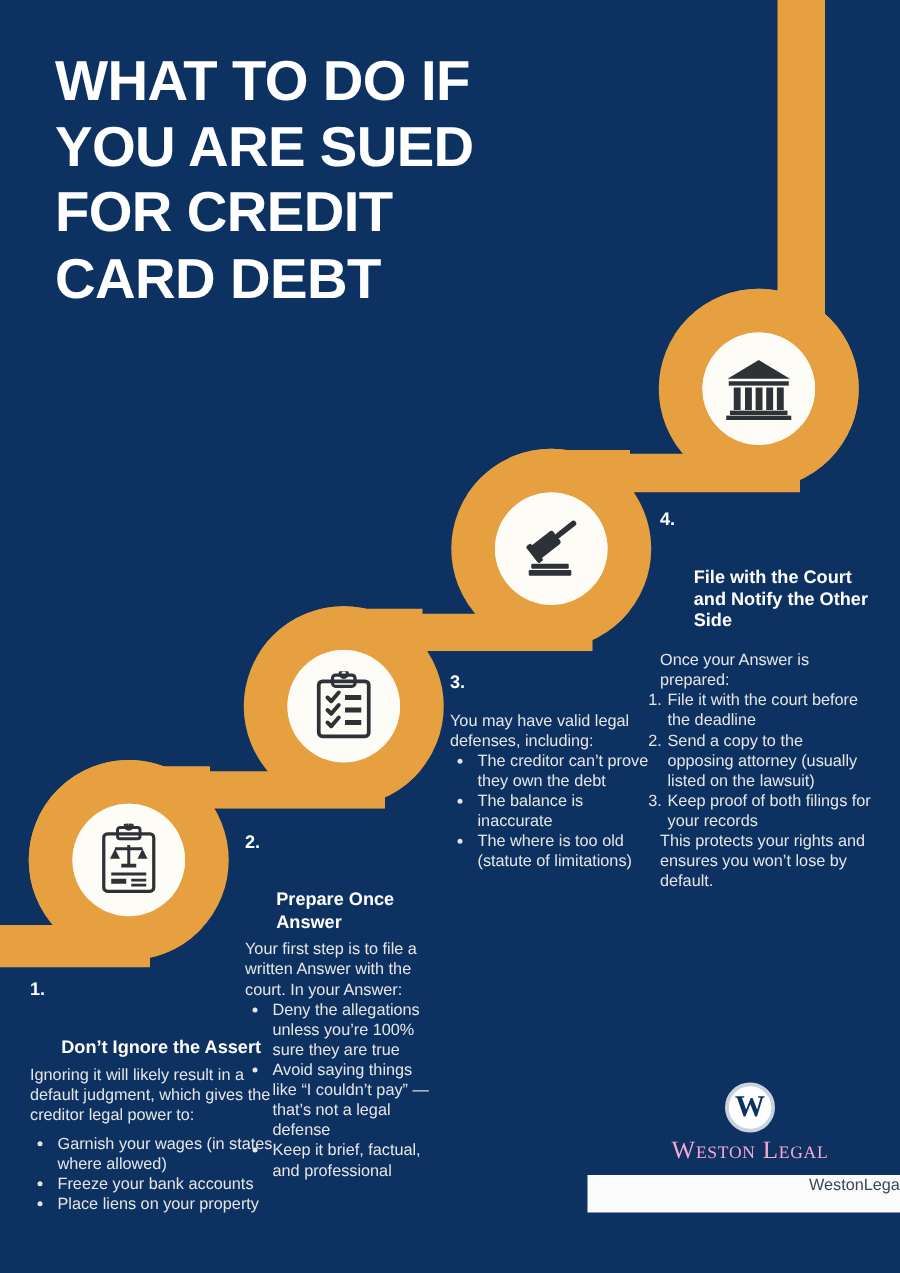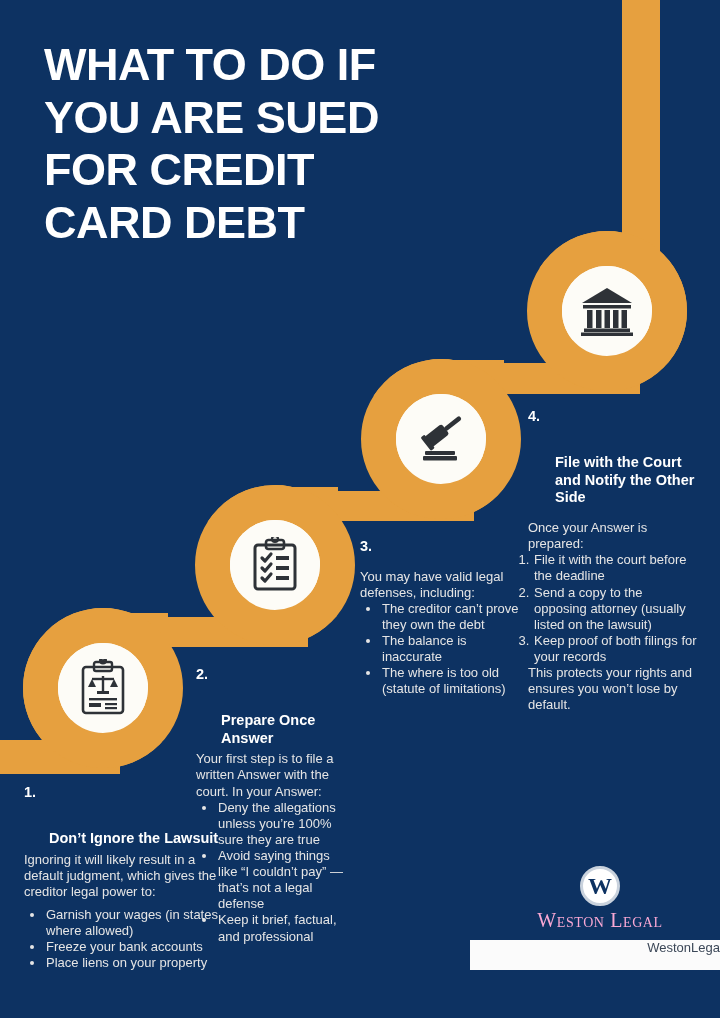--- a/index.html
+++ b/index.html
@@ -244,21 +244,21 @@
       <rect x="33" y="24" width="5.5" height="18" fill="#2e3237"></rect>
       <rect x="41.5" y="24" width="5.5" height="18" fill="#2e3237"></rect>
       <rect x="4" y="42.5" width="46" height="3.5" fill="#2e3237"></rect>
       <rect x="1" y="46.5" width="52" height="3.5" fill="#2e3237"></rect>
     </svg>
   </div>
 
   <div class="step" id="step1">
     <div class="step-head">
       <span class="step-num">1.</span>
-      <span class="step-title">Don’t Ignore the Lawsuit</span>
+      <span class="step-title">Don’t Ignore the Assert</span>
     </div>
     <div class="step-body">
       <p>Ignoring it will likely result in a default judgment, which gives the creditor legal power to:</p>
       <div class="gap"></div>
       <ul>
         <li>Garnish your wages (in states where allowed)</li>
         <li>Freeze your bank accounts</li>
         <li>Place liens on your property</li>
       </ul>
     </div>

